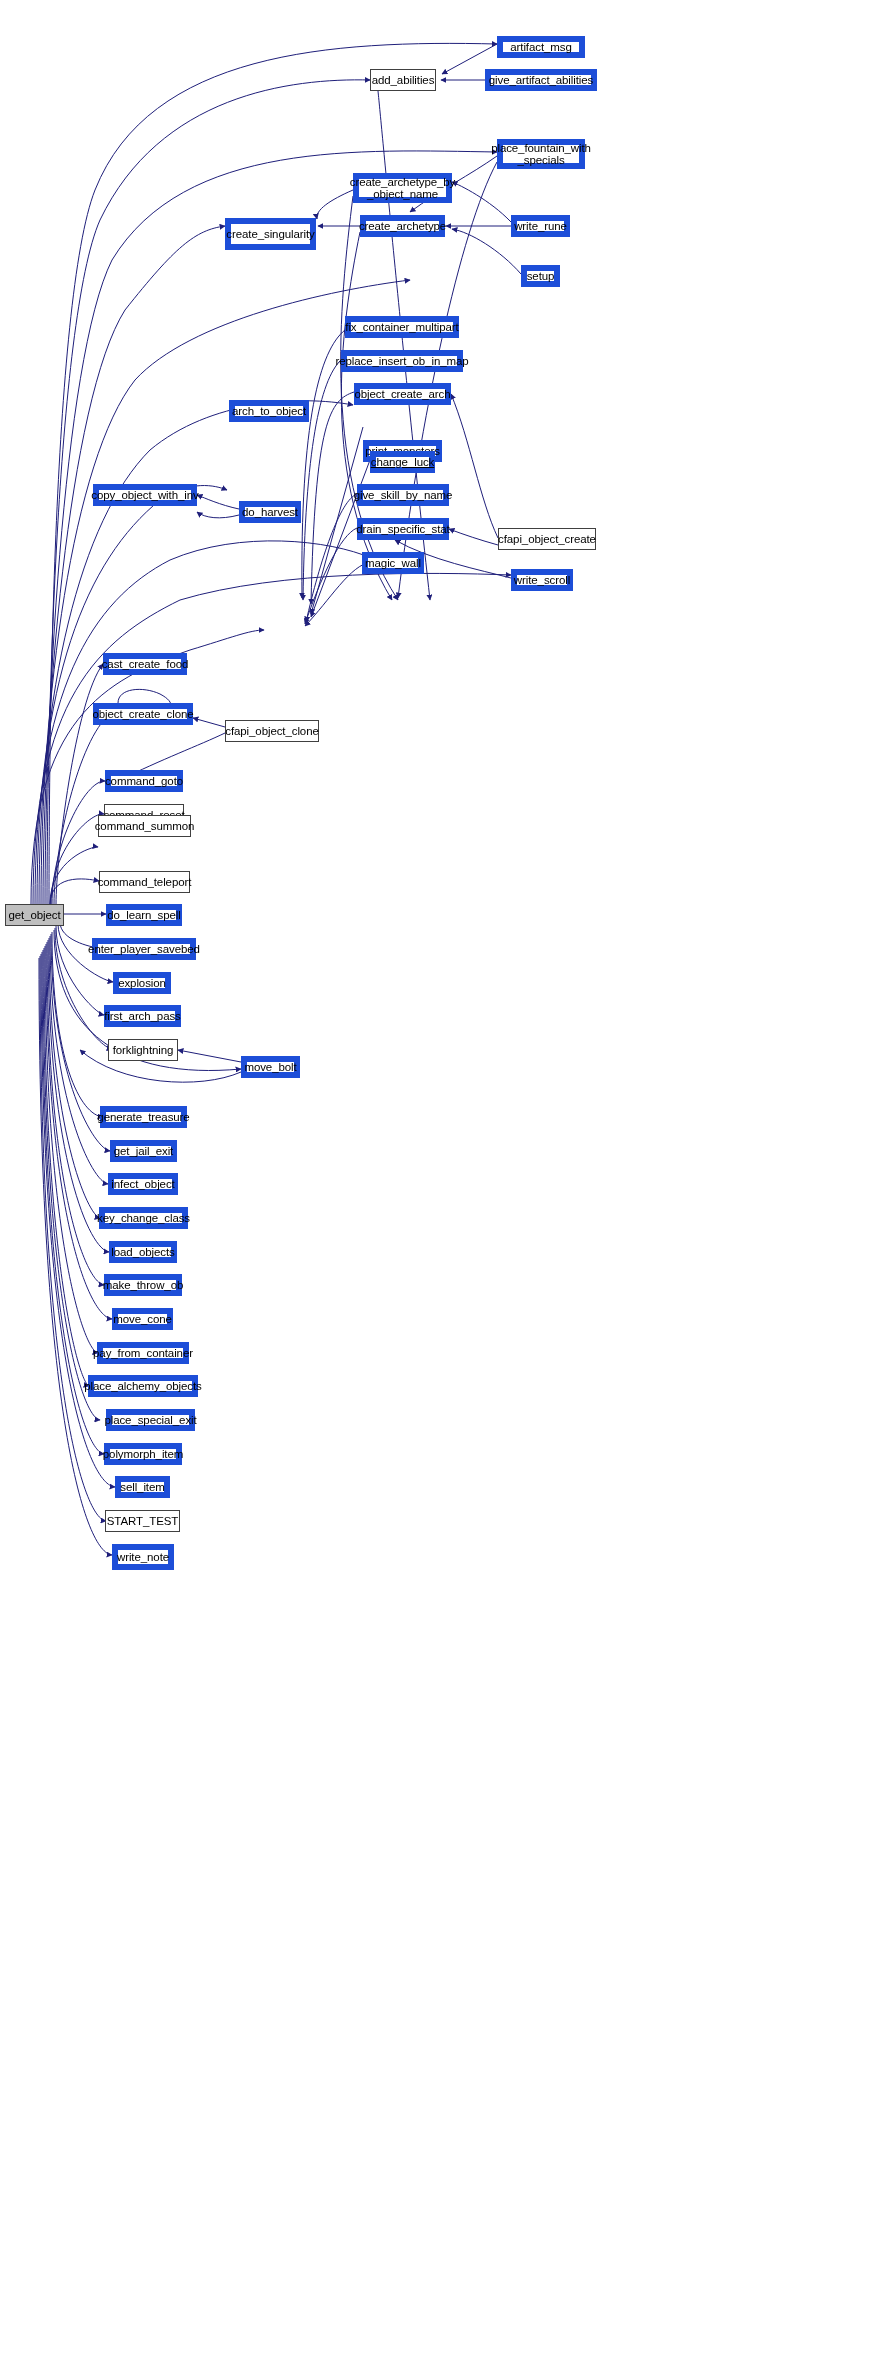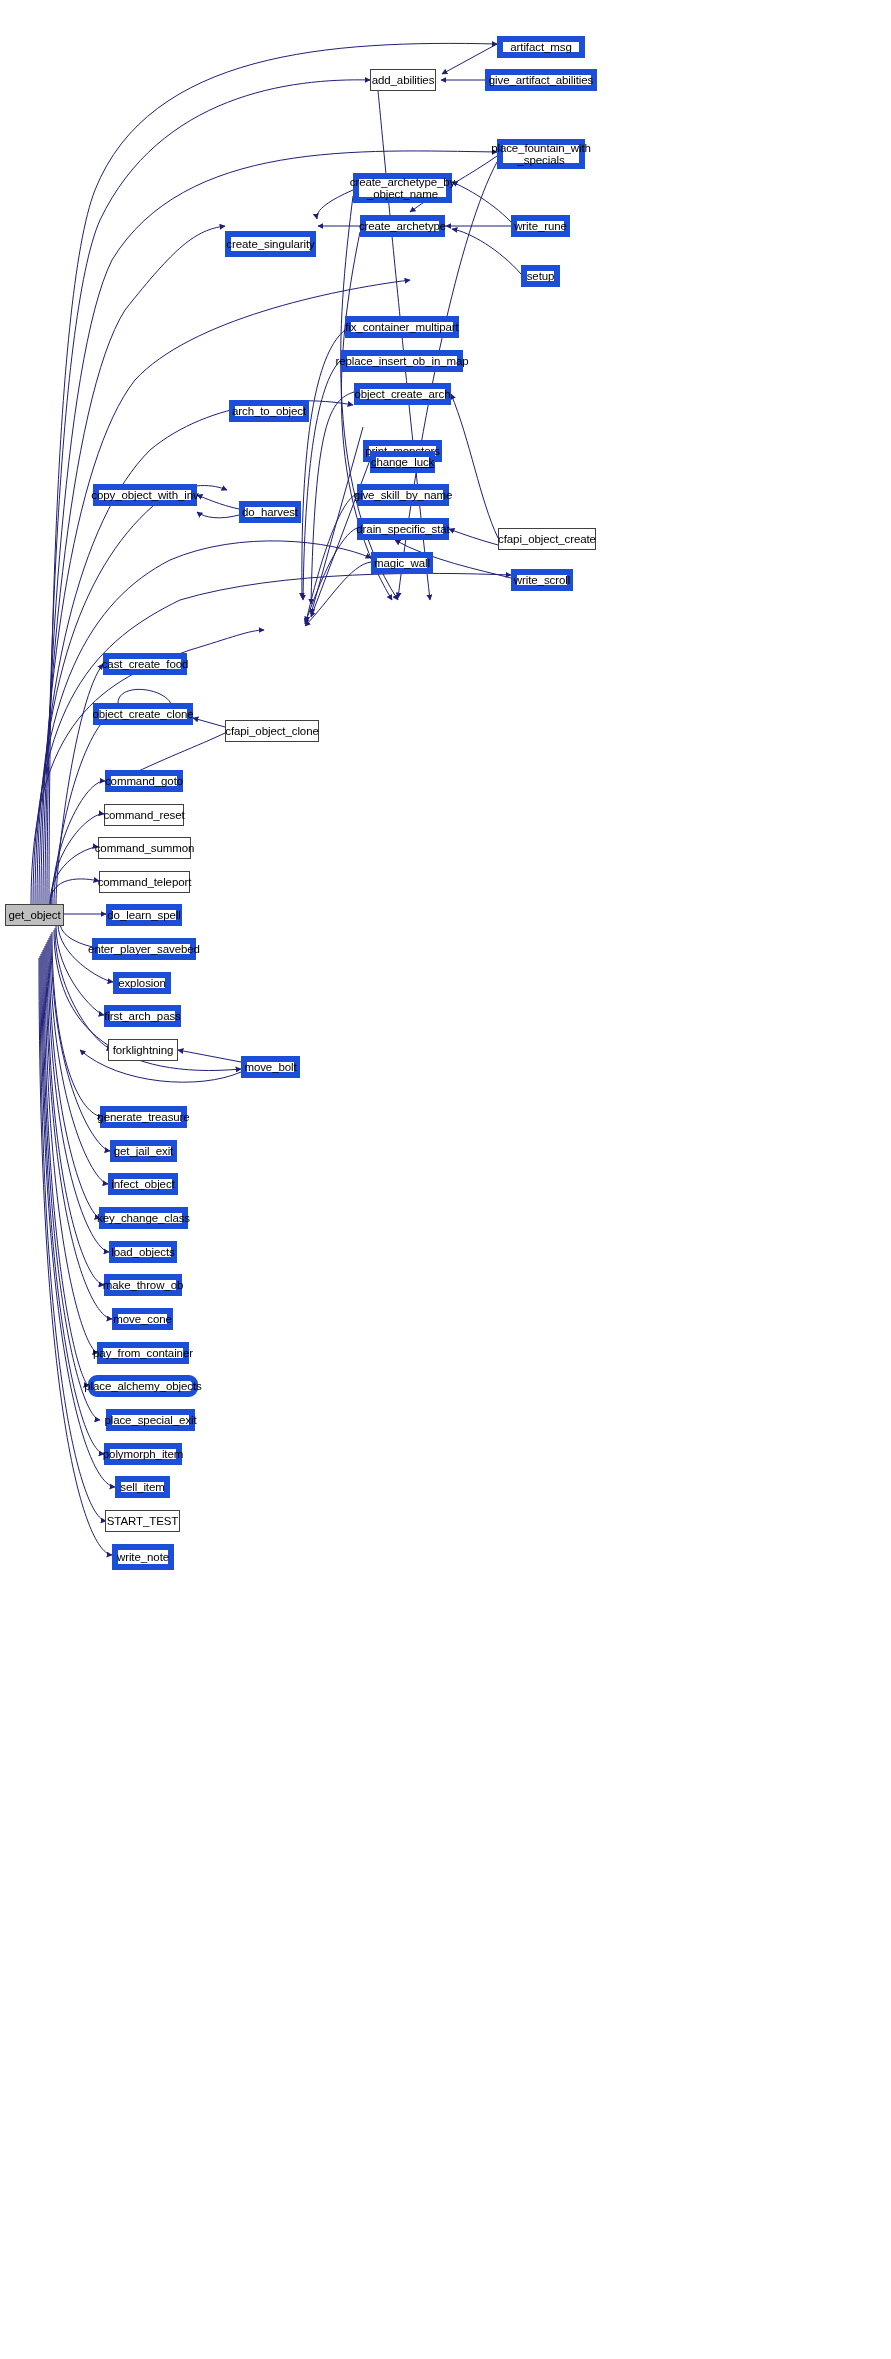--- a/index.html
+++ b/index.html
@@ -128,59 +128,59 @@
       </g>
   </svg>
   <div id="node-layer">
       <div class="node" style="left: 497px; top: 36px; width: 88px; height: 22px;">artifact_msg</div>
       <div class="node gray" style="left: 370px; top: 69px; width: 66px; height: 22px;">add_abilities</div>
       <div class="node" style="left: 485px; top: 69px; width: 112px; height: 22px;">give_artifact_abilities</div>
       <div class="node" style="left: 497px; top: 139px; width: 88px; height: 30px;">place_fountain_with
 _specials</div>
       <div class="node" style="left: 353px; top: 173px; width: 99px; height: 30px;">create_archetype_by
 _object_name</div>
-      <div class="node" style="left: 225px; top: 231px; width: 91px; height: 26px;">create_singularity</div>
+      <div class="node" style="left: 225px; top: 218px; width: 91px; height: 32px;">create_singularity</div>
       <div class="node" style="left: 360px; top: 215px; width: 85px; height: 22px;">create_archetype</div>
       <div class="node" style="left: 511px; top: 215px; width: 59px; height: 22px;">write_rune</div>
       <div class="node" style="left: 521px; top: 265px; width: 39px; height: 22px;">setup</div>
       <div class="node" style="left: 345px; top: 316px; width: 114px; height: 22px;">fix_container_multipart</div>
       <div class="node" style="left: 341px; top: 350px; width: 122px; height: 22px;">replace_insert_ob_in_map</div>
       <div class="node" style="left: 354px; top: 383px; width: 97px; height: 22px;">object_create_arch</div>
       <div class="node" style="left: 229px; top: 400px; width: 80px; height: 22px;">arch_to_object</div>
       <div class="node" style="left: 363px; top: 440px; width: 79px; height: 22px;">print_monsters</div>
       <div class="node" style="left: 370px; top: 451px; width: 65px; height: 22px; text-decoration: underline;">change_luck</div>
       <div class="node" style="left: 357px; top: 484px; width: 92px; height: 22px;">give_skill_by_name</div>
       <div class="node" style="left: 93px; top: 484px; width: 104px; height: 22px;">copy_object_with_inv</div>
       <div class="node" style="left: 239px; top: 501px; width: 62px; height: 22px;">do_harvest</div>
       <div class="node" style="left: 357px; top: 518px; width: 92px; height: 22px;">drain_specific_stat</div>
       <div class="node gray" style="left: 498px; top: 528px; width: 98px; height: 22px;">cfapi_object_create</div>
-      <div class="node" style="left: 371px; top: 552px; width: 62px; height: 22px;">magic_wall</div>
+      <div class="node" style="left: 362px; top: 552px; width: 62px; height: 22px;">magic_wall</div>
       <div class="node" style="left: 511px; top: 569px; width: 62px; height: 22px;">write_scroll</div>
       <div class="node" style="left: 103px; top: 653px; width: 84px; height: 22px;">cast_create_food</div>
       <div class="node" style="left: 93px; top: 703px; width: 100px; height: 22px;">object_create_clone</div>
       <div class="node gray" style="left: 225px; top: 720px; width: 94px; height: 22px;">cfapi_object_clone</div>
       <div class="node" style="left: 105px; top: 770px; width: 78px; height: 22px;">command_goto</div>
       <div class="node gray" style="left: 104px; top: 804px; width: 80px; height: 22px;">command_reset</div>
-      <div class="node gray" style="left: 98px; top: 837px; width: 93px; height: 22px; text-align: right;">command_summon</div>
+      <div class="node gray" style="left: 98px; top: 815px; width: 93px; height: 22px; text-align: right;">command_summon</div>
       <div class="node gray" style="left: 99px; top: 871px; width: 91px; height: 22px;">command_teleport</div>
       <div class="node" style="left: 106px; top: 904px; width: 76px; height: 22px;">do_learn_spell</div>
       <div class="node current" style="left: 5px; top: 904px; width: 59px; height: 22px;">get_object</div>
       <div class="node" style="left: 92px; top: 938px; width: 104px; height: 22px;">enter_player_savebed</div>
       <div class="node" style="left: 113px; top: 972px; width: 58px; height: 22px;">explosion</div>
       <div class="node" style="left: 104px; top: 1005px; width: 77px; height: 22px;">first_arch_pass</div>
       <div class="node gray" style="left: 108px; top: 1039px; width: 70px; height: 22px;">forklightning</div>
       <div class="node" style="left: 241px; top: 1056px; width: 59px; height: 22px;">move_bolt</div>
       <div class="node" style="left: 100px; top: 1106px; width: 87px; height: 22px;">generate_treasure</div>
       <div class="node" style="left: 110px; top: 1140px; width: 67px; height: 22px;">get_jail_exit</div>
       <div class="node" style="left: 108px; top: 1173px; width: 70px; height: 22px;">infect_object</div>
       <div class="node" style="left: 99px; top: 1207px; width: 89px; height: 22px;">key_change_class</div>
       <div class="node" style="left: 109px; top: 1241px; width: 68px; height: 22px;">load_objects</div>
       <div class="node" style="left: 104px; top: 1274px; width: 78px; height: 22px;">make_throw_ob</div>
       <div class="node" style="left: 112px; top: 1308px; width: 61px; height: 22px;">move_cone</div>
       <div class="node" style="left: 97px; top: 1342px; width: 92px; height: 22px;">pay_from_container</div>
-      <div class="node" style="left: 88px; top: 1375px; width: 110px; height: 22px; border-radius: 9px;">place_alchemy_objects</div>
+      <div class="node" style="left: 88px; top: 1375px; width: 110px; height: 22px;">place_alchemy_objects</div>
       <div class="node" style="left: 106px; top: 1409px; width: 89px; height: 22px;">place_special_exit</div>
       <div class="node" style="left: 104px; top: 1443px; width: 78px; height: 22px;">polymorph_item</div>
       <div class="node" style="left: 115px; top: 1476px; width: 55px; height: 22px;">sell_item</div>
       <div class="node gray" style="left: 105px; top: 1510px; width: 75px; height: 22px;">START_TEST</div>
       <div class="node" style="left: 112px; top: 1544px; width: 62px; height: 26px;">write_note</div>
     </div>
 </div>
 
 </body></html>

